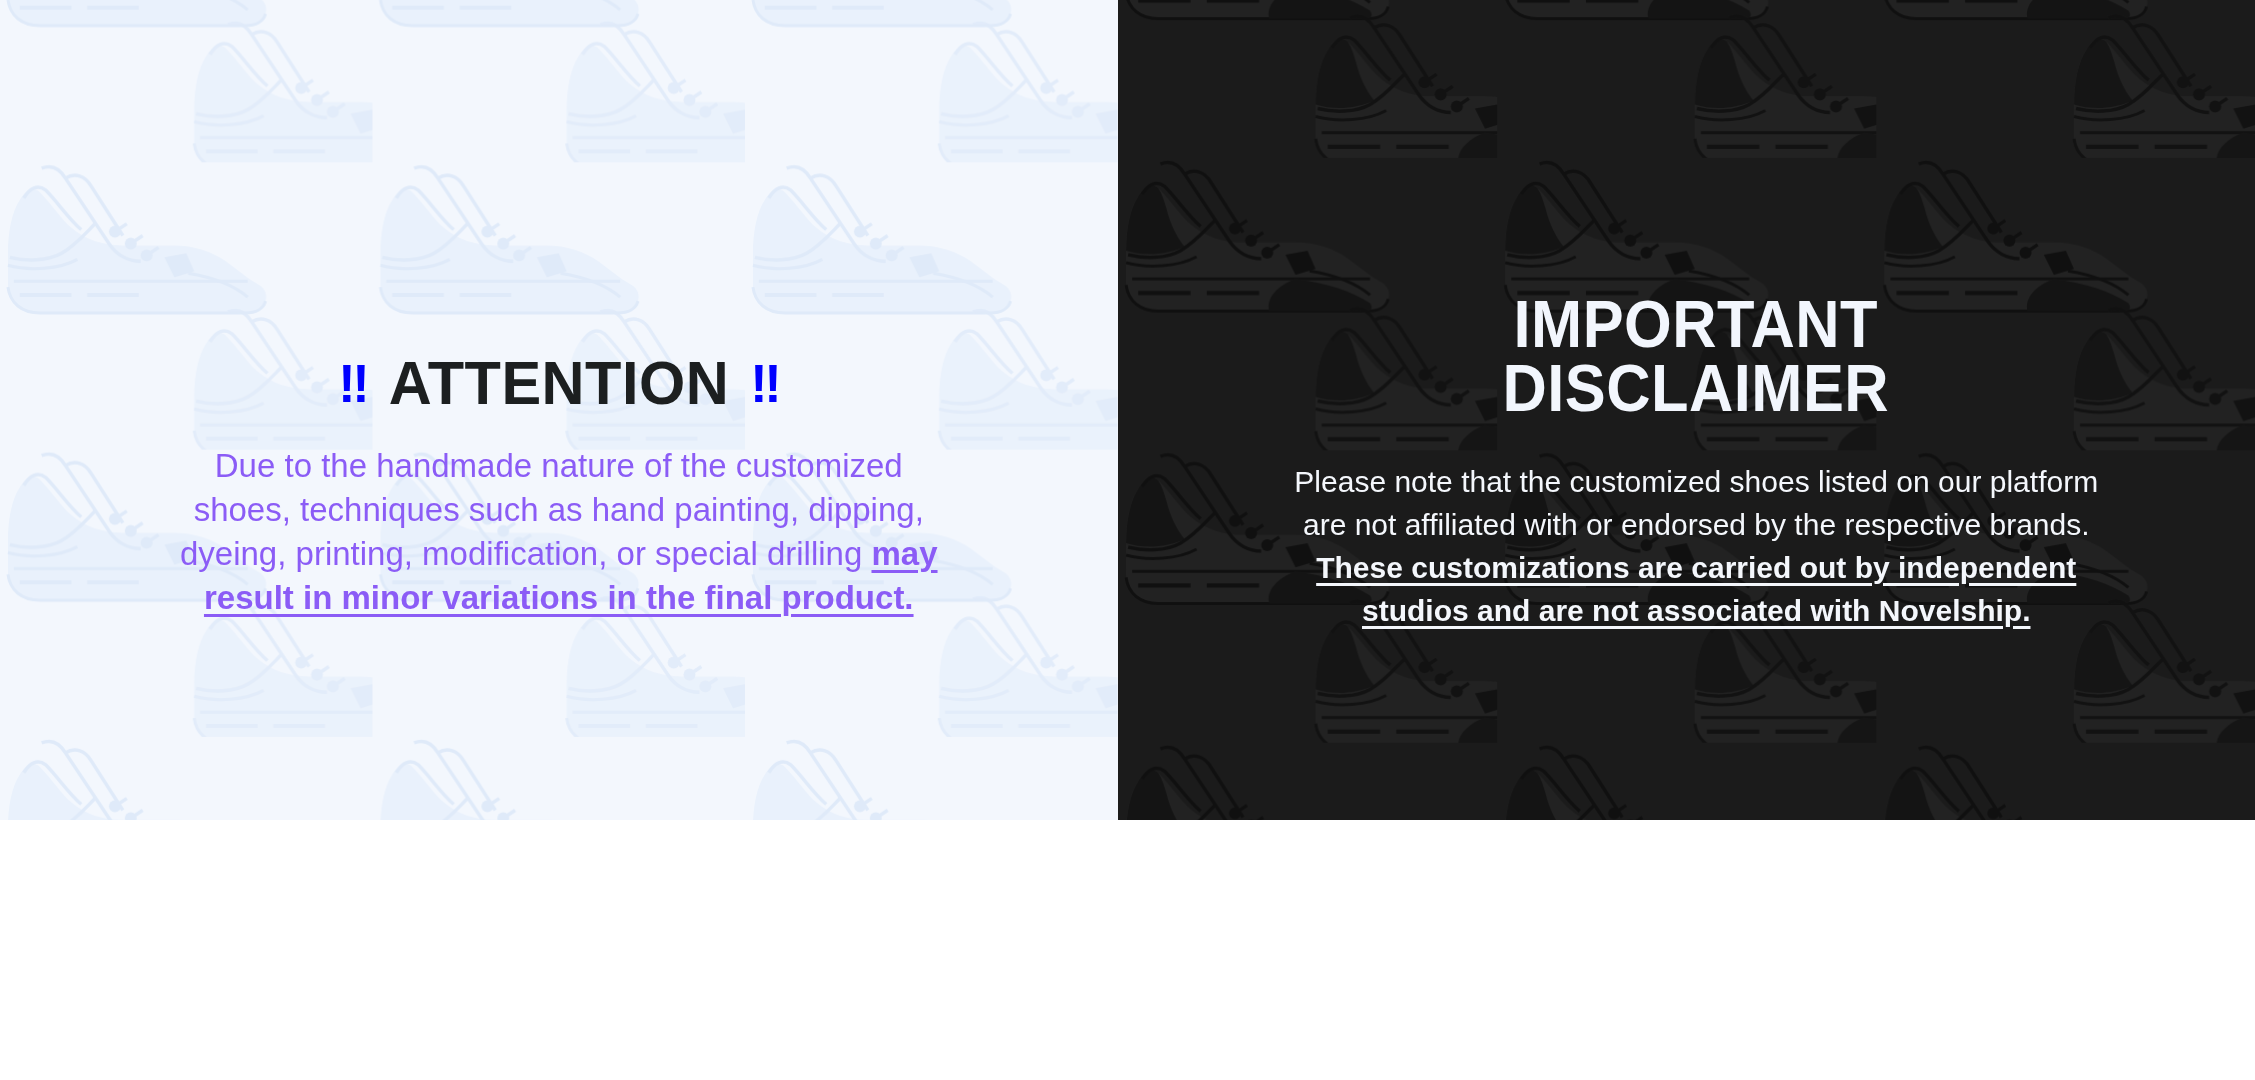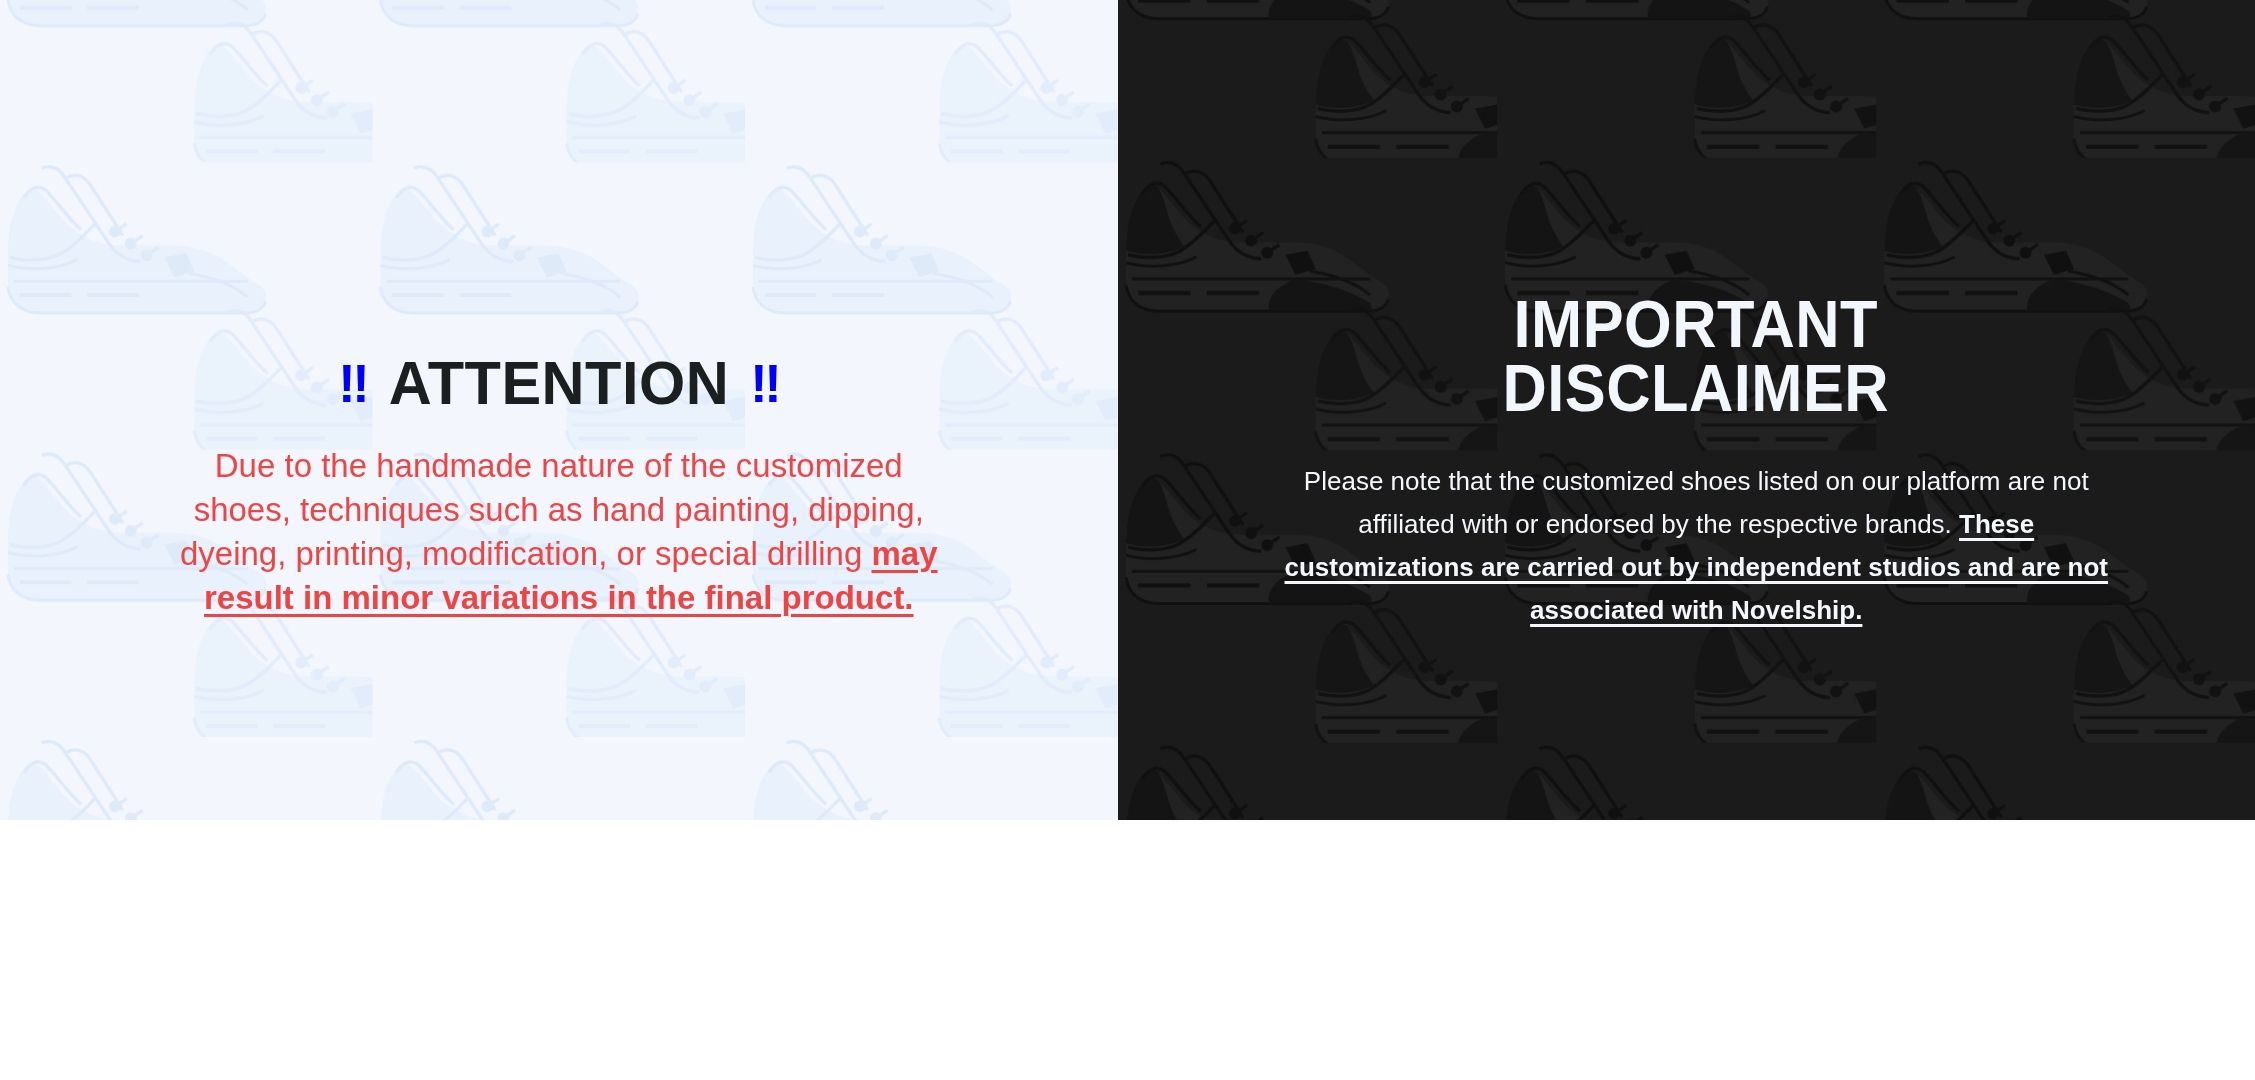--- a/index.html
+++ b/index.html
@@ -72,21 +72,21 @@
   }
   .bang-gap-l { margin-right: 22px; }
   .bang-gap-r { margin-left: 22px; }
 
   .attention-body {
     margin: 30px 0 0 0;
     width: 770px;
     text-align: center;
     font-size: 33px;
     line-height: 44px;
-    color: #ef4444;
+    color: #8b5cf6;
     font-weight: 400;
   }
   .attention-body .em {
     font-weight: 700;
     text-decoration: underline;
     text-underline-offset: 5px;
     text-decoration-thickness: 2.5px;
   }
 
   
@@ -102,21 +102,21 @@
     text-align: center;
     text-transform: uppercase;
     transform: scaleX(0.93);
   }
   .disclaimer-heading .ln { display: block; }
 
   .disclaimer-body {
     margin: 40px 0 0 0;
     width: 830px;
     text-align: center;
-    font-size: 26px;
+    font-size: 30px;
     line-height: 43px;
     color: #f4f7fc;
     font-weight: 400;
   }
   .disclaimer-body .em {
     font-weight: 700;
     text-decoration: underline;
     text-underline-offset: 5px;
     text-decoration-thickness: 2.5px;
   }

